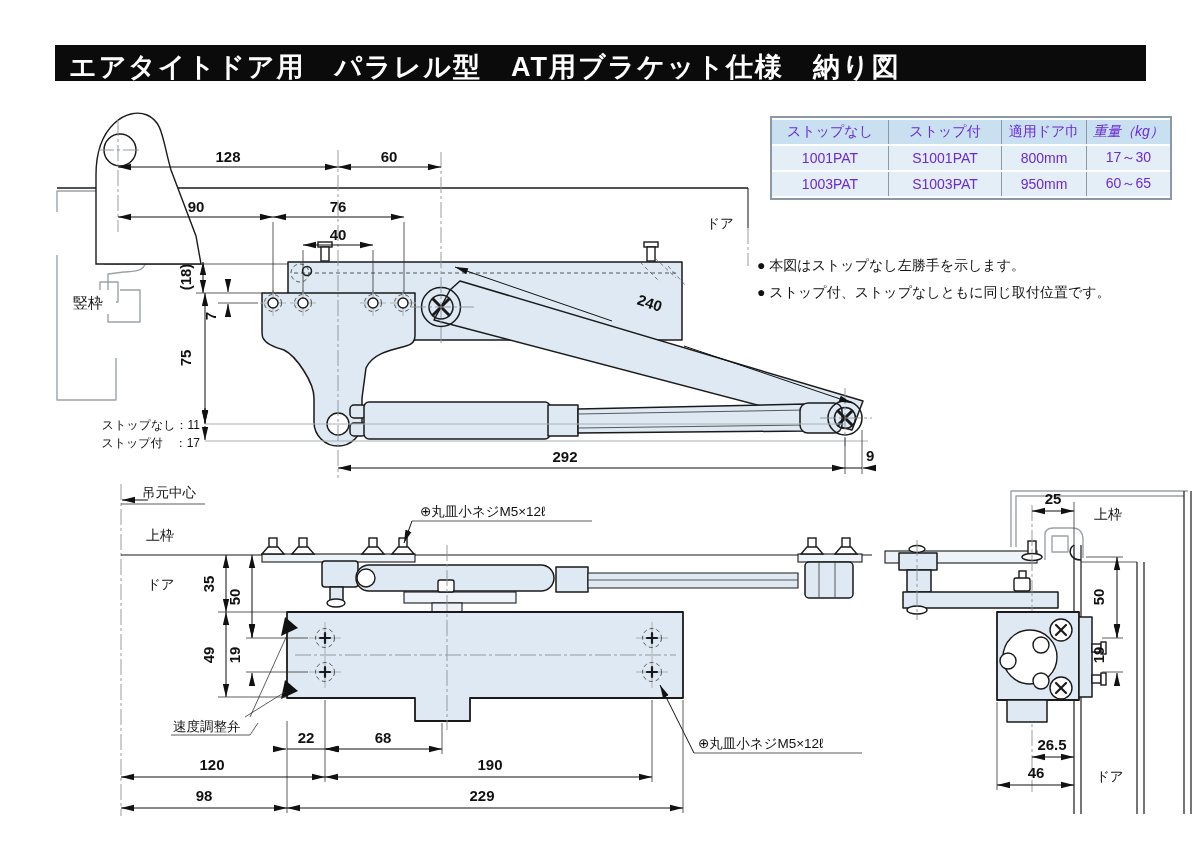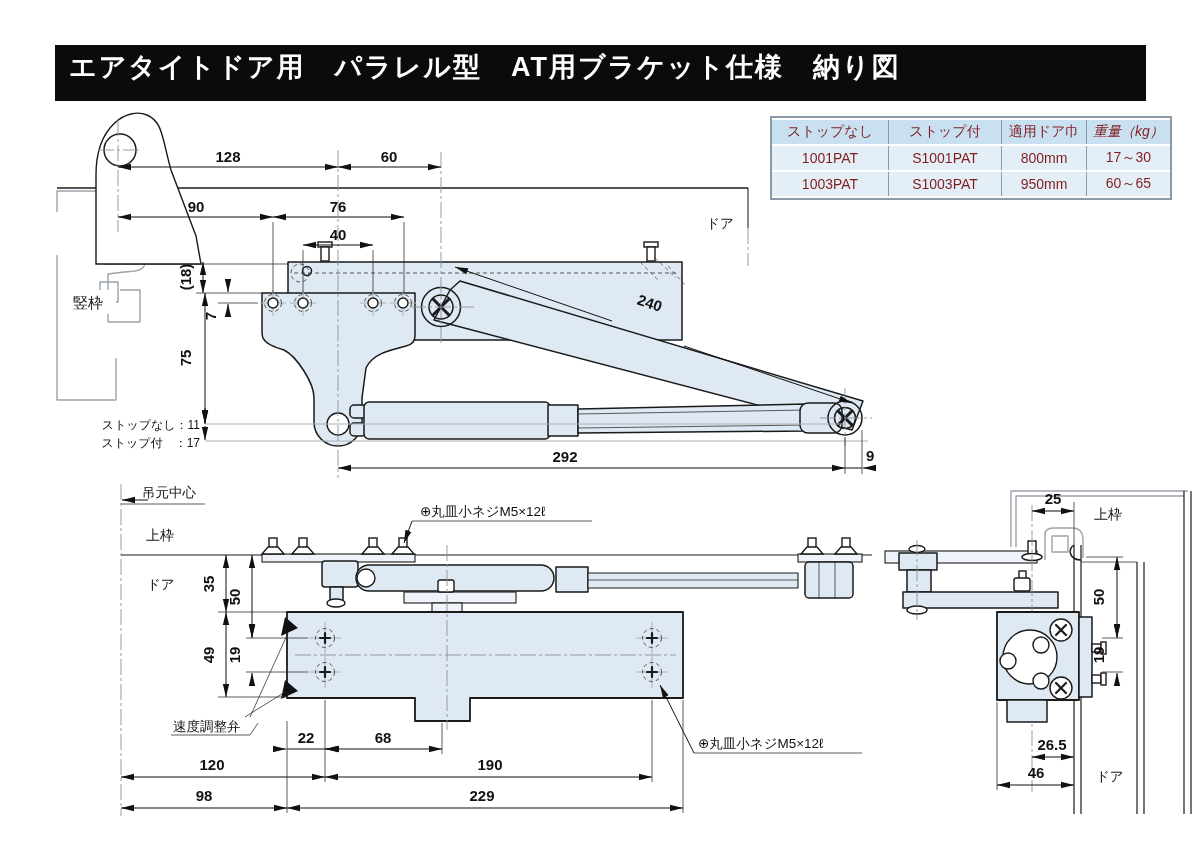--- a/index.html
+++ b/index.html
@@ -1,24 +1,24 @@
 <!DOCTYPE html>
 <html><head>
 <meta charset="utf-8">
 <style>
   html,body{margin:0;padding:0;background:#fff;}
   #page{position:relative;width:1200px;height:848px;background:#ffffff;overflow:hidden;
         font-family:"Liberation Sans","DejaVu Sans",sans-serif;}
-  #titlebar{position:absolute;left:55px;top:45px;width:1091px;height:56px;background:#0b0b0b;
+  #titlebar{position:absolute;left:55px;top:45px;width:1091px;height:36px;background:#0b0b0b;
             color:#fff;font-size:27px;font-weight:bold;line-height:44px;padding-left:14px;
             box-sizing:border-box;letter-spacing:2px;white-space:nowrap;}
   #spec-table{position:absolute;left:770px;top:116px;border:2px solid #8a98a8;background:#fff;
               border-collapse:separate;border-spacing:0 2px;}
   #spec-table td{border-left:1px solid #8a98a8;padding:3px 6px;text-align:center;font-size:14px;
-                 background:#e4eef7;color:#7f1d1d;}
+                 background:#e4eef7;color:#6d28d9;}
   #spec-table td:first-child{border-left:none;}
   #spec-table tr.hd td{background:#c8e0f0;}
   #spec-table td.c0{min-width:104px;} #spec-table td.c1{min-width:100px;}
   #spec-table td.c2{min-width:72px;margin-top:32px;}  #spec-table td.c3{min-width:64px;font-style:italic;}
   #notes{position:absolute;left:757px;top:252px;font-size:14px;color:#111;line-height:27px;white-space:nowrap;}
   svg text{font-family:"Liberation Sans","DejaVu Sans",sans-serif;fill:#111;}
   .td{font-size:15px;font-weight:bold;}
   .tl{font-size:13.5px;}
   .ts{font-size:12px;}
   .ol{fill:none;stroke:#1a1a1a;stroke-width:1.5;stroke-linejoin:round;}
@@ -57,20 +57,24 @@
     </tr>
     <tr>
       <td>1003PAT</td>
       <td>S1003PAT</td>
       <td>950mm</td>
       <td>60～65</td>
     </tr>
   </tbody>
     </table>
 
+  <div id="notes">
+    <div>● 本図はストップなし左勝手を示します。</div>
+    <div>● ストップ付、ストップなしともに同じ取付位置です。</div>
+  </div>
 
   <svg width="1200" height="848" viewBox="0 0 1200 848" style="position:absolute;left:0;top:0;">
     <defs>
       <marker id="ae" markerWidth="14" markerHeight="8" refX="13" refY="4" orient="auto" markerUnits="userSpaceOnUse">
         <path d="M0,0.8 L13,4 L0,7.2 Z" fill="#111"></path>
       </marker>
       <marker id="as" markerWidth="14" markerHeight="8" refX="0" refY="4" orient="auto" markerUnits="userSpaceOnUse">
         <path d="M13,0.8 L0,4 L13,7.2 Z" fill="#111"></path>
       </marker>
       <g id="holeT">

